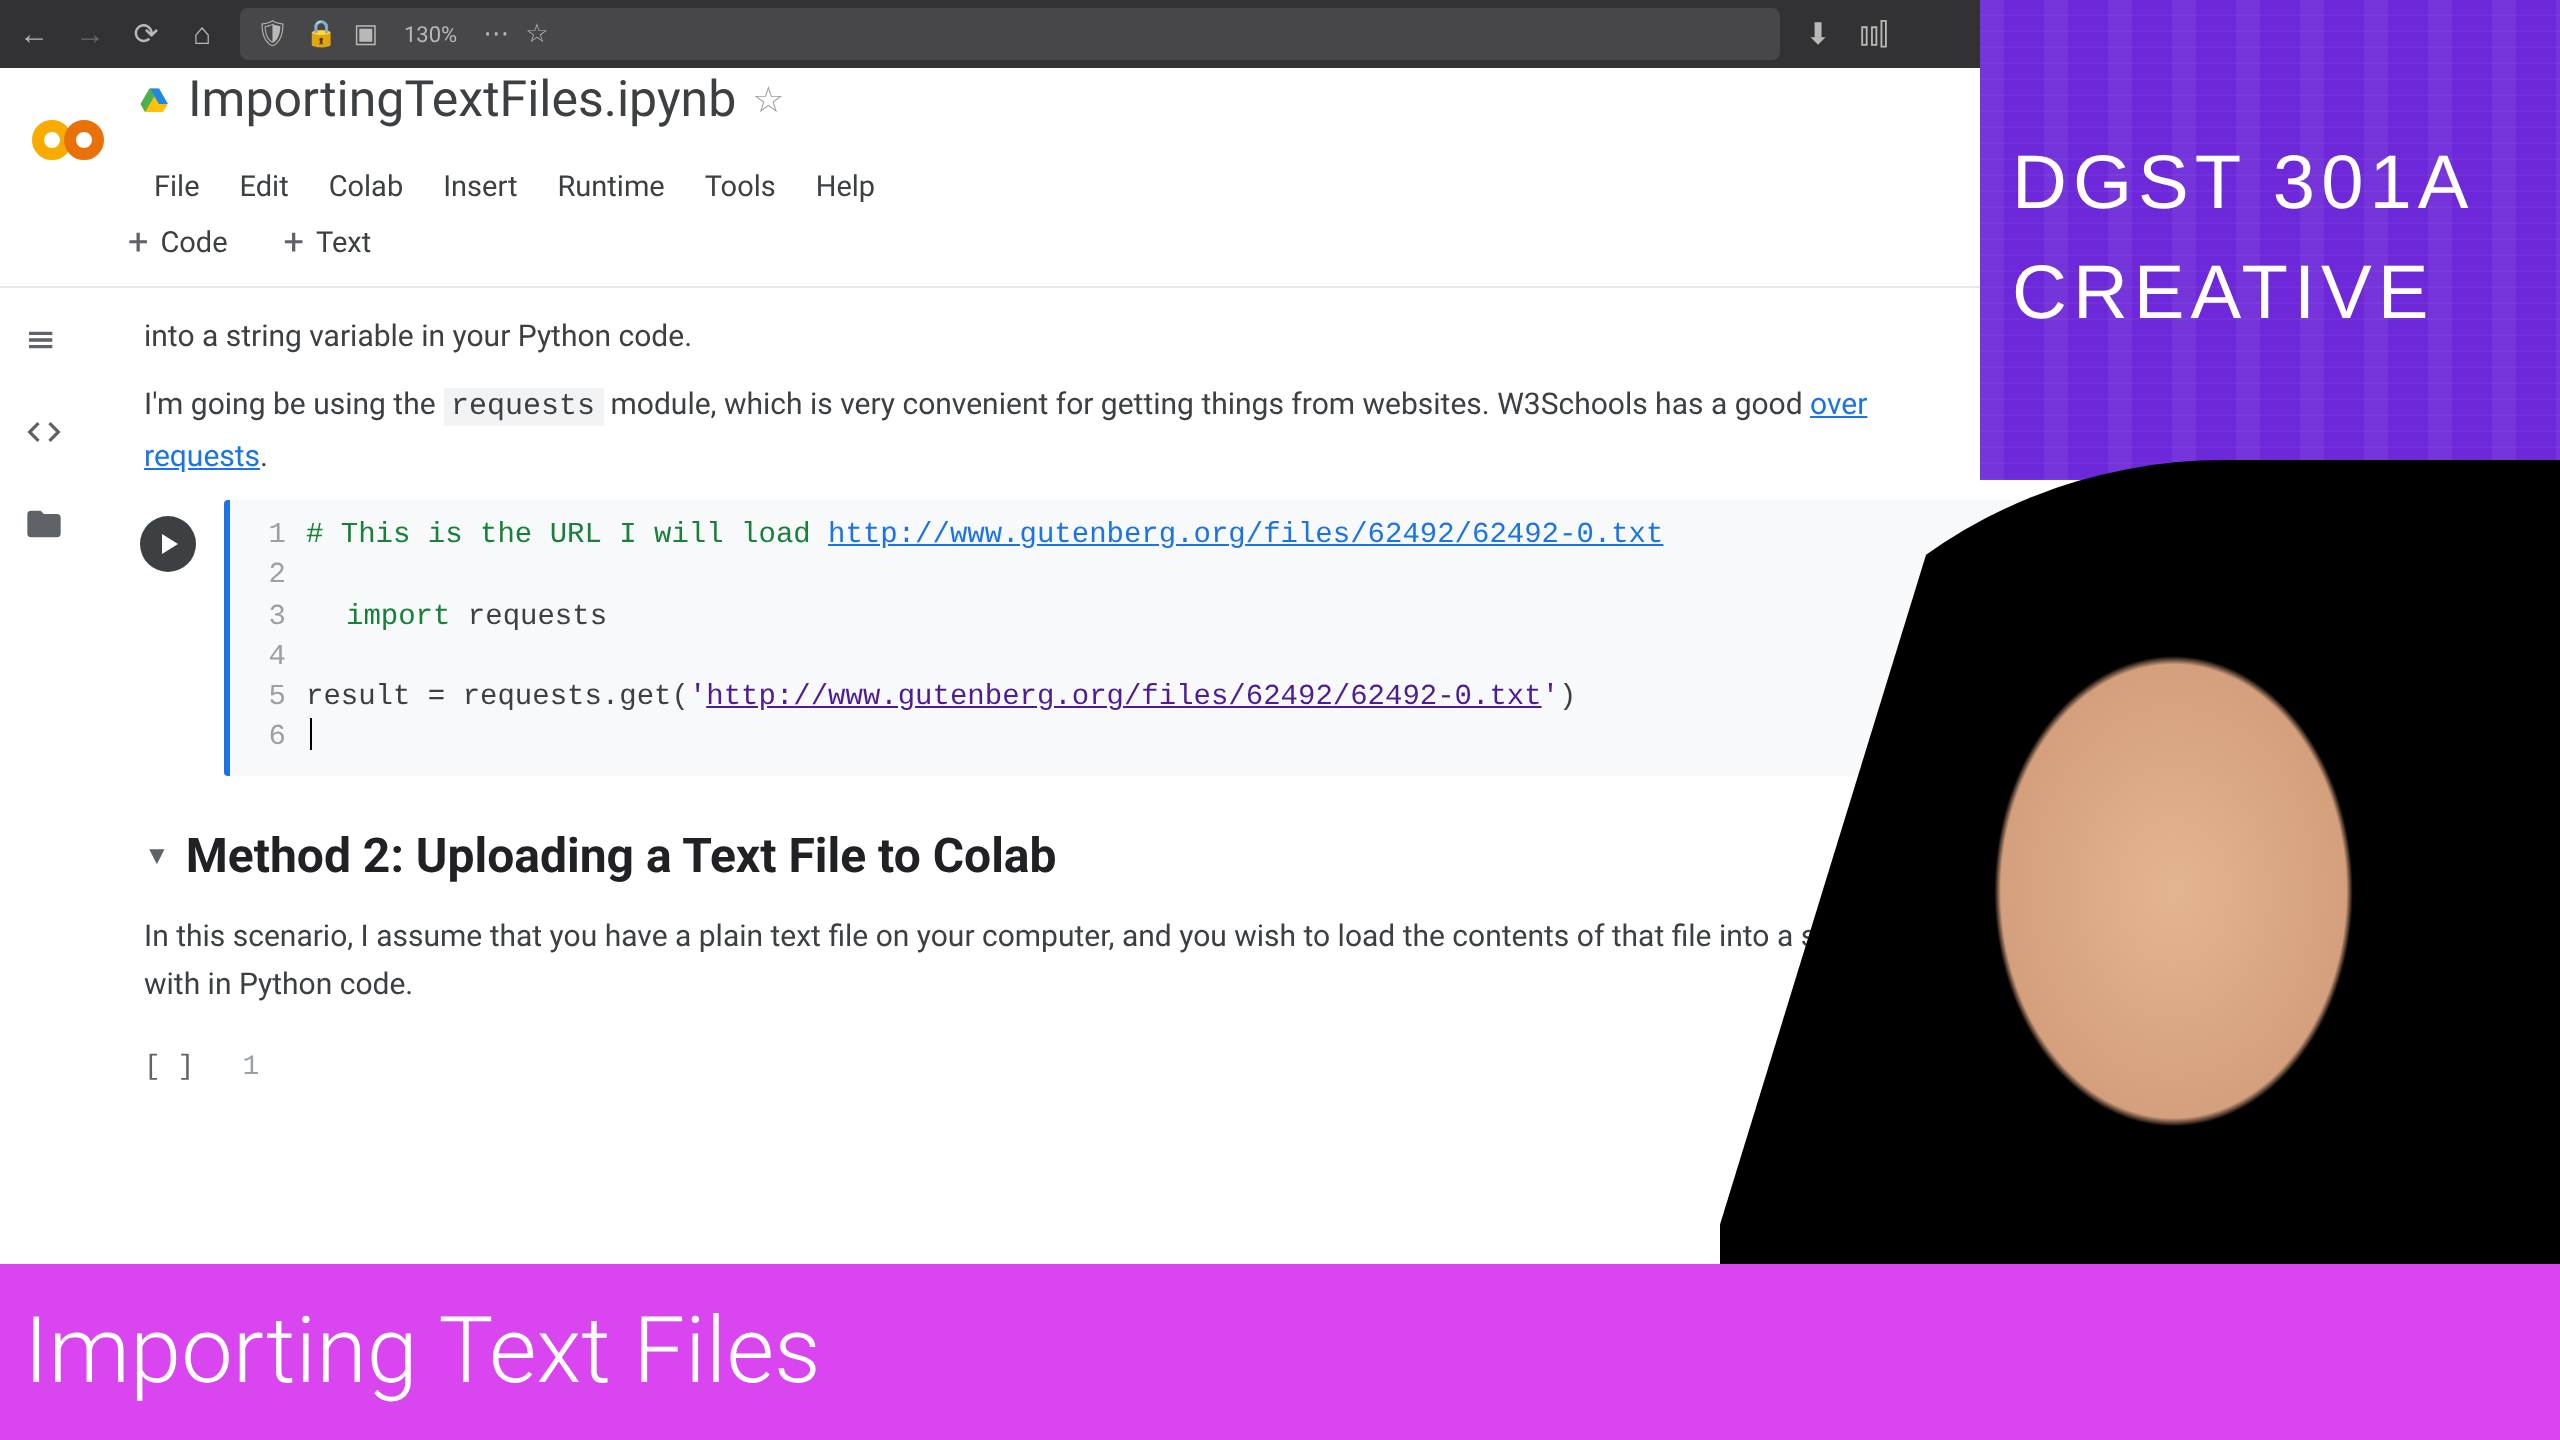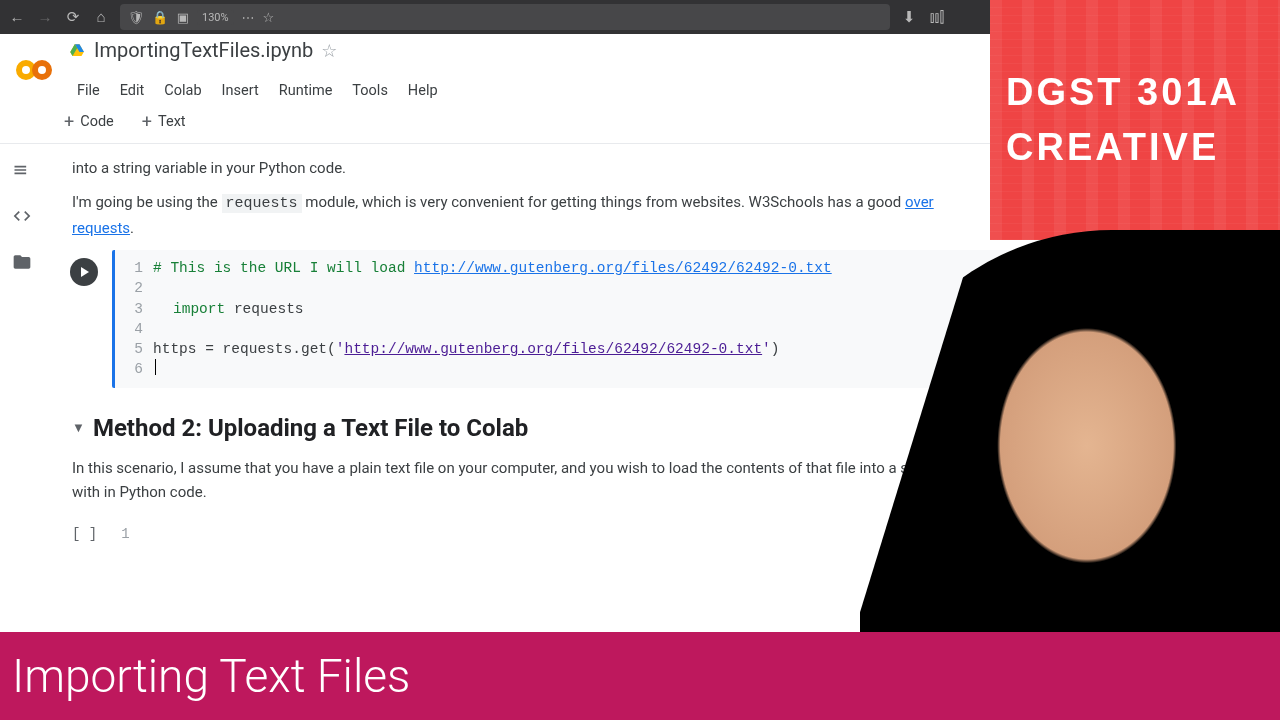--- a/index.html
+++ b/index.html
@@ -17,21 +17,21 @@
 
 .colab-wrap { background: #fff; height: 598px; display: flex; flex-direction: column; }
 .colab-header { height: 66px; display: flex; align-items: center; padding: 6px 16px 0; }
 .colab-logo { width: 40px; height: 26px; position: relative; margin-right: 12px; }
 .ellipse { position: absolute; border-radius: 50%; border: 6px solid; }
 .ell-y { width: 20px; height: 20px; border-color: #f9ab00; left: 0; top: 3px; }
 .ell-o { width: 20px; height: 20px; border-color: #e8710a; left: 16px; top: 3px; }
 .header-mid { flex: 1; }
 .title-row { display: flex; align-items: center; gap: 8px; }
 .drive-icon { width: 18px; height: 16px; position: relative; }
-.title-text { font-size: 20px; color: #3c4043; }
+.title-text { font-size: 25px; color: #3c4043; }
 .star { color: #9aa0a6; font-size: 18px; }
 .menus { display: flex; gap: 2px; margin-top: 17px; font-size: 14.5px; color: #3c4043; }
 .menu-item { padding: 3px 9px; border-radius: 4px; cursor: pointer; }
 .header-actions { display: flex; align-items: center; gap: 24px; color: #5f6368; font-size: 15px; }
 .act { display: flex; align-items: center; gap: 8px; cursor: pointer; }
 .act svg { width: 22px; height: 22px; fill: #5f6368; }
 
 
 .toolbar { height: 44px; display: flex; align-items: center; padding: 0 12px 0 54px; border-bottom: 1px solid #e8eaed; gap: 8px; }
 .tb-btn { display: flex; align-items: center; gap: 6px; font-size: 14.5px; color: #3c4043; padding: 4px 10px; border-radius: 4px; cursor: pointer; }
@@ -69,27 +69,27 @@
 .tok-str { color: #4c1d95; }
 .tok-link { color: #1a73e8; text-decoration: underline; }
 
 .h2-row { display: flex; align-items: center; margin-top: 26px; gap: 8px; }
 .chevron { color: #5f6368; font-size: 13px; }
 .h2 { font-size: 24px; color: #202124; }
 
 .empty-cell { margin-top: 22px; font-family: 'Courier New', monospace; font-size: 14px; display: flex; gap: 24px; color: #5f6368; }
 
 
-.overlay-corner { position: absolute; top: 0; right: 0; width: 290px; height: 240px; background: #ef4444; display: flex; flex-direction: column; justify-content: center; padding: 0 16px; color: #fff; font-family: 'Arial Black', Arial; font-weight: 700; letter-spacing: 3px; font-size: 38px; line-height: 1.45; }
+.overlay-corner { position: absolute; top: 0; right: 0; width: 290px; height: 240px; background: #6d28d9; display: flex; flex-direction: column; justify-content: center; padding: 0 16px; color: #fff; font-family: 'Arial Black', Arial; font-weight: 400; letter-spacing: 3px; font-size: 38px; line-height: 1.45; }
 .overlay-corner::before { content: ''; position: absolute; inset: 0; background: repeating-linear-gradient(90deg, rgba(255,255,255,.06) 0 12px, transparent 12px 32px), repeating-linear-gradient(0deg, rgba(255,255,255,.04) 0 1px, transparent 1px 8px); }
 .overlay-corner span { position: relative; z-index: 1; }
 
 .presenter { position: absolute; bottom: 0; right: 0; width: 420px; height: 490px; background: radial-gradient(ellipse 160px 210px at 54% 44%, #e4b591 0%, #d49f7c 54%, rgba(0,0,0,0) 56%), #000; border-top-left-radius: 60% 50%; clip-path: polygon(28% 0, 100% 0, 100% 100%, 0 100%, 0 78%); }
 
-.caption-bar { position: absolute; bottom: 0; left: 0; right: 0; height: 88px; background: #be185d; display: flex; align-items: center; padding: 0 12px; }
+.caption-bar { position: absolute; bottom: 0; left: 0; right: 0; height: 88px; background: #d946ef; display: flex; align-items: center; padding: 0 12px; }
 .caption-text { color: #fff; font-size: 46px; font-weight: 300; }
 </style>
 </head>
 <body>
 
 <div class="browser-bar">
   <div class="nav-btn">←</div>
   <div class="nav-btn disabled">→</div>
   <div class="nav-btn">⟳</div>
   <div class="nav-btn">⌂</div>
@@ -219,21 +219,21 @@
             </div>
           <div class="code-line">
               <span class="ln">3</span>
               <span><span class="tok-kw">import</span><span> requests</span></span>
             </div>
           <div class="code-line">
               <span class="ln">4</span>
             </div>
           <div class="code-line">
               <span class="ln">5</span>
-              <span><span>https = requests.get(</span><span class="tok-str"><span>'</span><span style="text-decoration:underline">http://www.gutenberg.org/files/62492/62492-0.txt</span><span>'</span></span><span>)</span></span>
+              <span><span>result = requests.get(</span><span class="tok-str"><span>'</span><span style="text-decoration:underline">http://www.gutenberg.org/files/62492/62492-0.txt</span><span>'</span></span><span>)</span></span>
               <span style="position:absolute;right:200px">I</span>
             </div>
           <div class="code-line">
               <span class="ln">6</span>
               <span style="border-left:1px solid #000;height:16px;margin-left:2px"></span>
             </div>
         </div>
       </div>
 
       <div class="h2-row">

